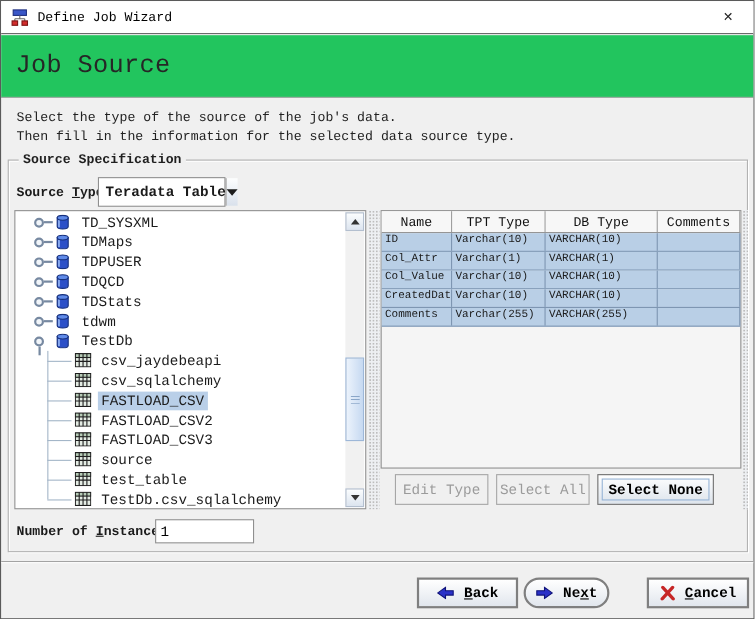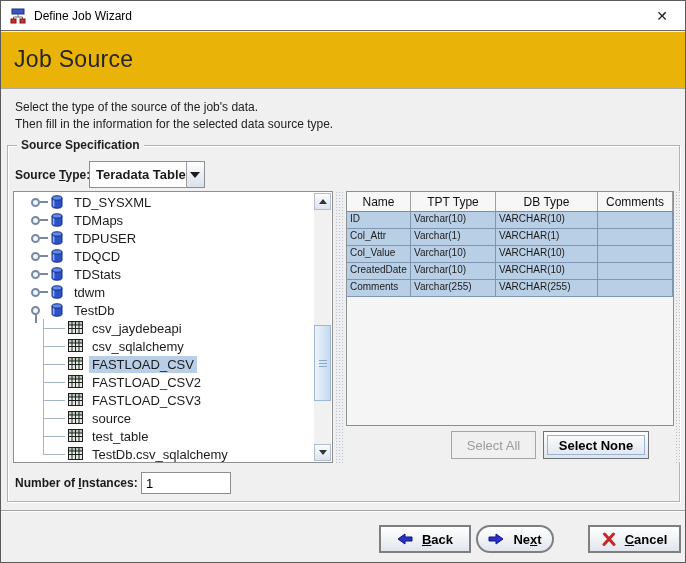--- a/index.html
+++ b/index.html
@@ -1,41 +1,41 @@
 <!DOCTYPE html>
 <html><head>
 <meta charset="utf-8">
 <style>
   * { margin:0; padding:0; box-sizing:border-box; }
   body { background:#cfcfcf; font-family:"Liberation Sans","DejaVu Sans",sans-serif; }
 
   .window {
     position:relative; width:686px; height:563px;
     background:#f0f0f0; border:1px solid #5a5a5a; overflow:hidden;
-    font-size:12px; color:#1b1b1b;
+    font-size:12px; color:#1b1b1b;font-family:Liberation Mono, monospace;
   }
 
   
   .titlebar {
     position:absolute; top:0; left:0; width:100%; height:30px;
     background:#ffffff; border-bottom:1px solid #6a6a6a;
     display:flex; align-items:center; padding-left:9px;
   }
   .app-icon { width:16px; height:16px; margin-right:8px; display:inline-flex; }
   .titlebar .title { font-size:12px; color:#000; }
   .close-btn {
     position:absolute; right:0; top:0; width:46px; height:29px;
     border:none; background:transparent; font-size:14px; color:#222; cursor:default;
     font-family:inherit;
   }
 
   
   .page-header {
     position:absolute; top:31px; left:0; width:100%; height:57px;
-    background:#eab308; border-bottom:1px solid #a9a9a9;
+    background:#22c55e; border-bottom:1px solid #a9a9a9;
   }
   .page-header h1 {
     font-size:23px; font-weight:400; color:#262626;
     padding:14px 0 0 13px; letter-spacing:0.3px;
   }
   .instructions {
     position:absolute; top:89px; left:0; width:100%; height:49px;
     padding:9px 0 0 14px; line-height:17px; color:#222;
   }
 
@@ -413,20 +413,21 @@
         </div>
         <div class="grid-row">
           <span class="g-cell c0">Comments</span>
           <span class="g-cell c1">Varchar(255)</span>
           <span class="g-cell c2">VARCHAR(255)</span>
           <span class="g-cell c3"></span>
         </div>
       </div>
   </div>
 
+  <button class="flat-btn btn-edit-type disabled" disabled="">Edit Type</button>
   <button class="flat-btn btn-select-all disabled" disabled="">Select All</button>
   <button class="flat-btn btn-select-none">Select None</button>
 
   <span class="instances-label"><span>Number of </span><span class="u">I</span><span>nstances:</span></span>
   <input class="instances-input" type="text" value="1" style="">
 
   <div class="separator"></div>
 
   <button class="nav-btn btn-back">
     <span class="nav-icon">

